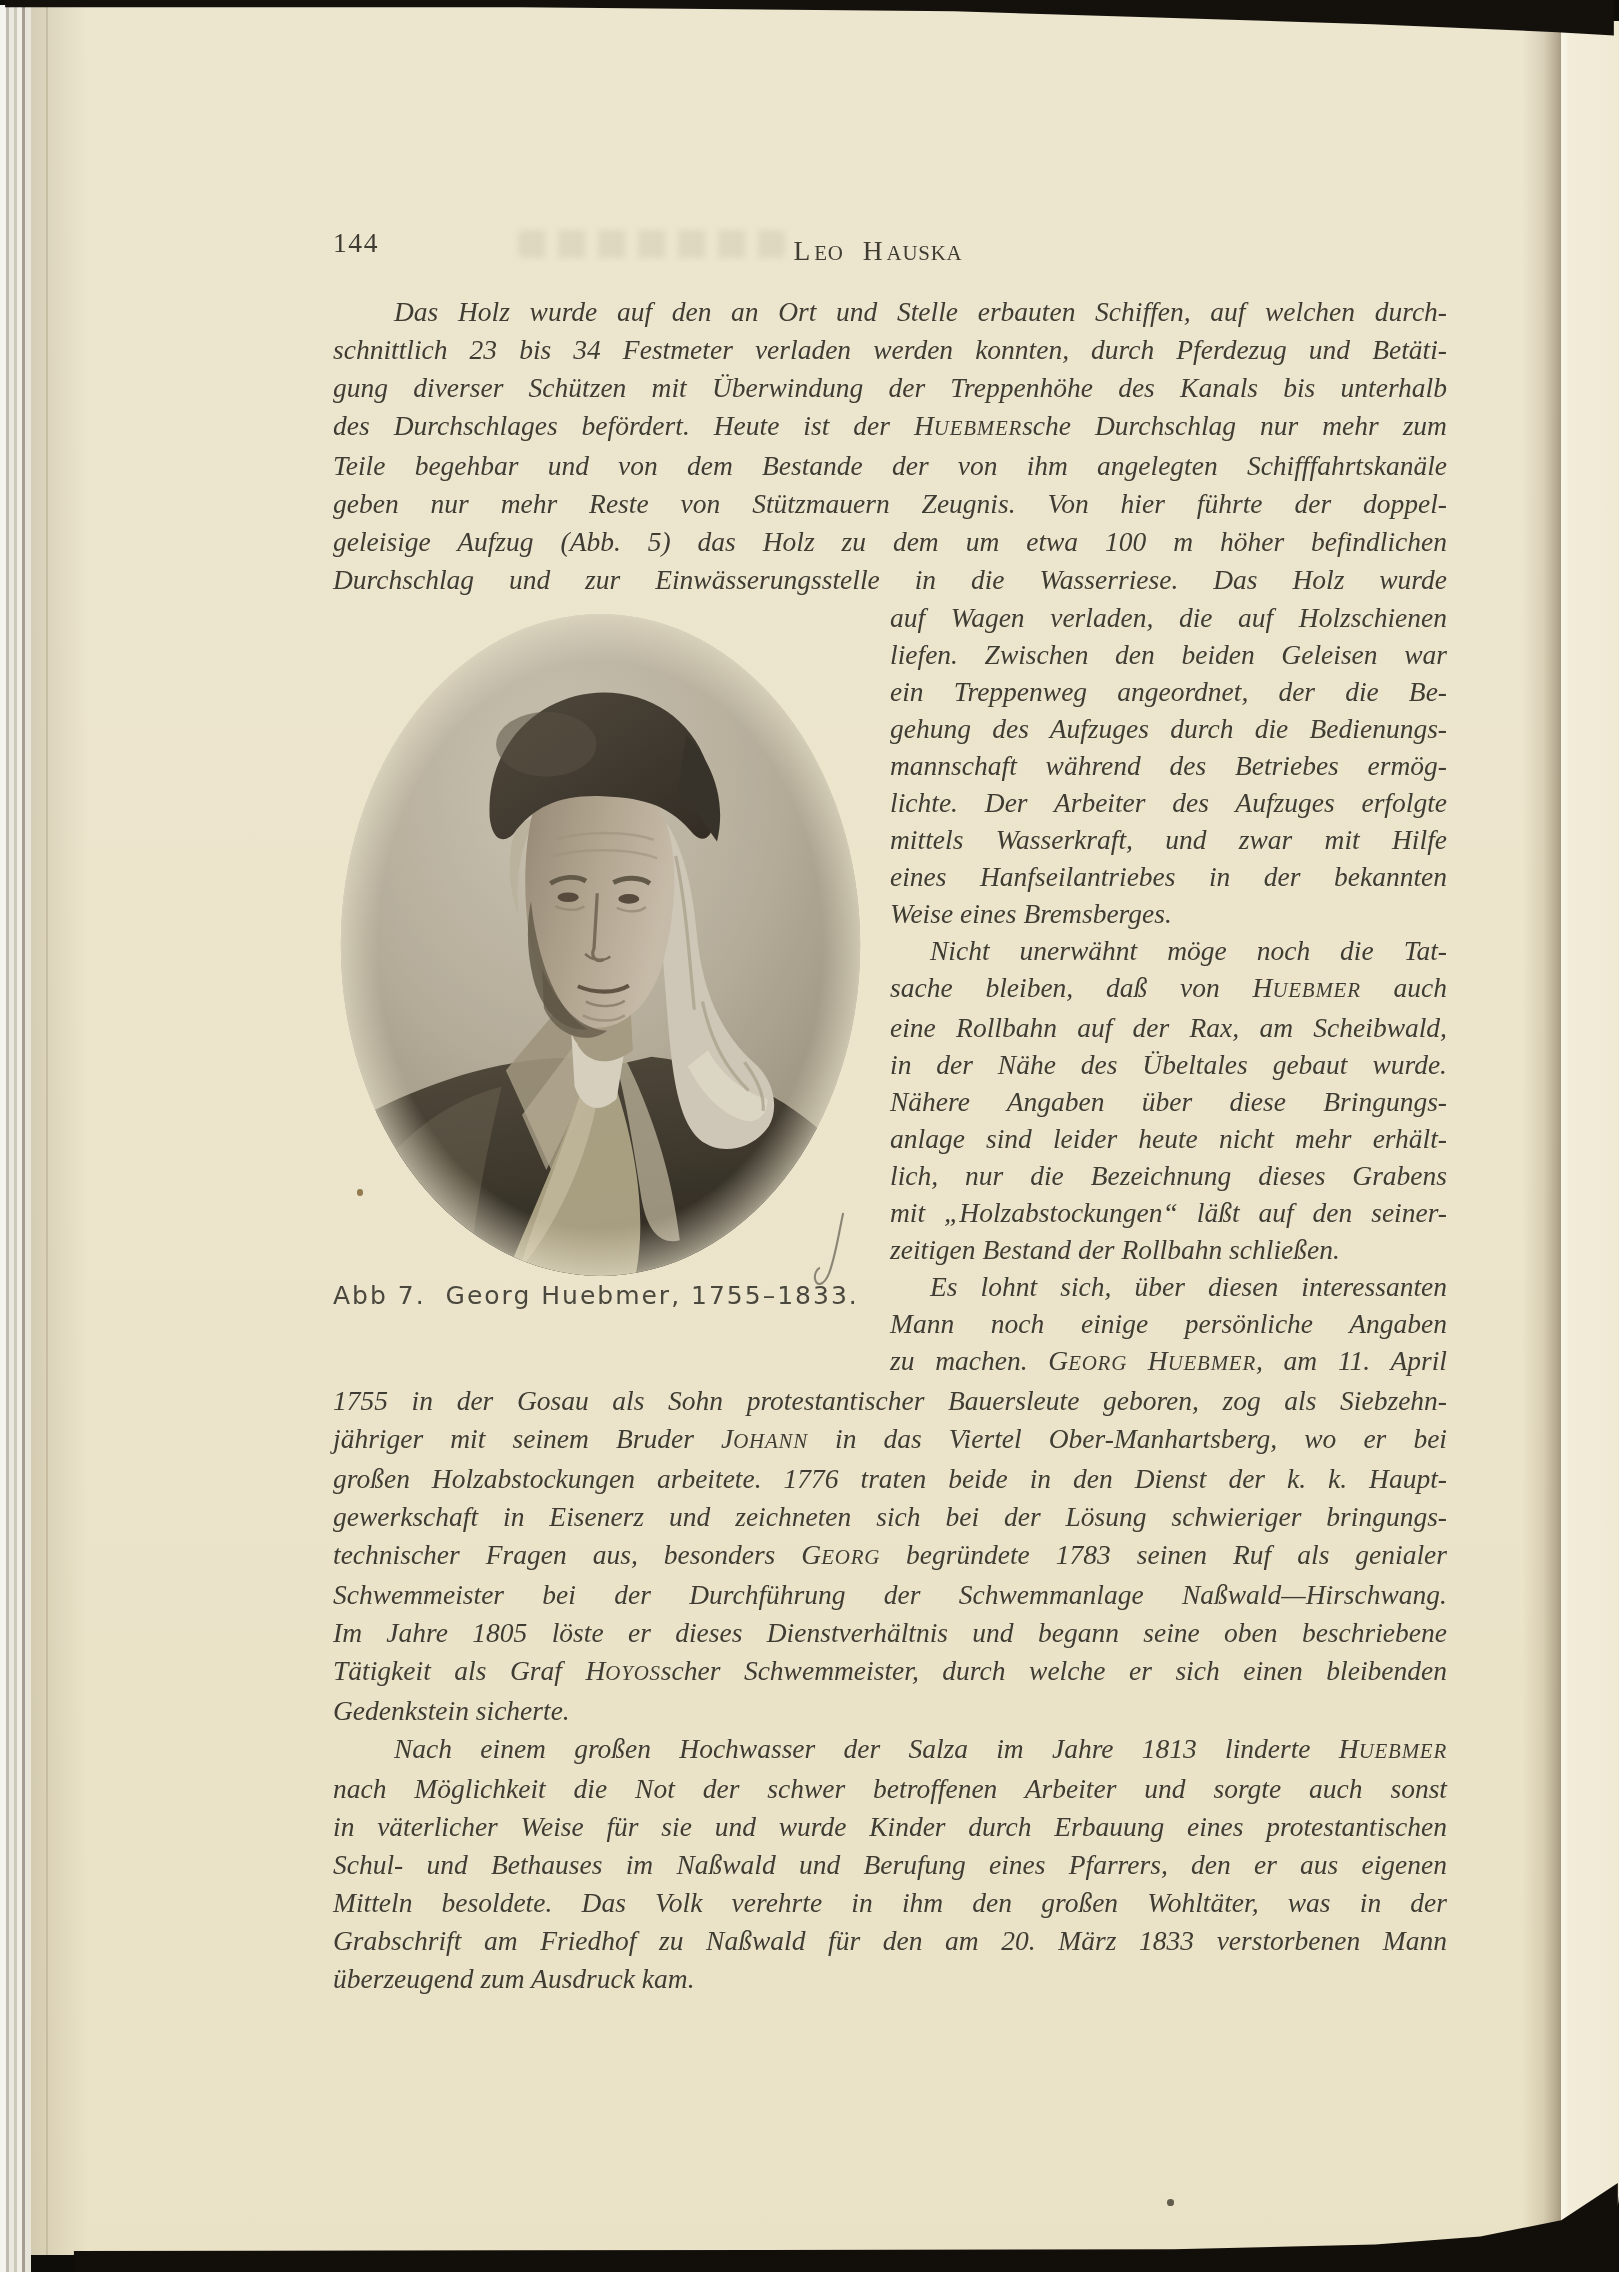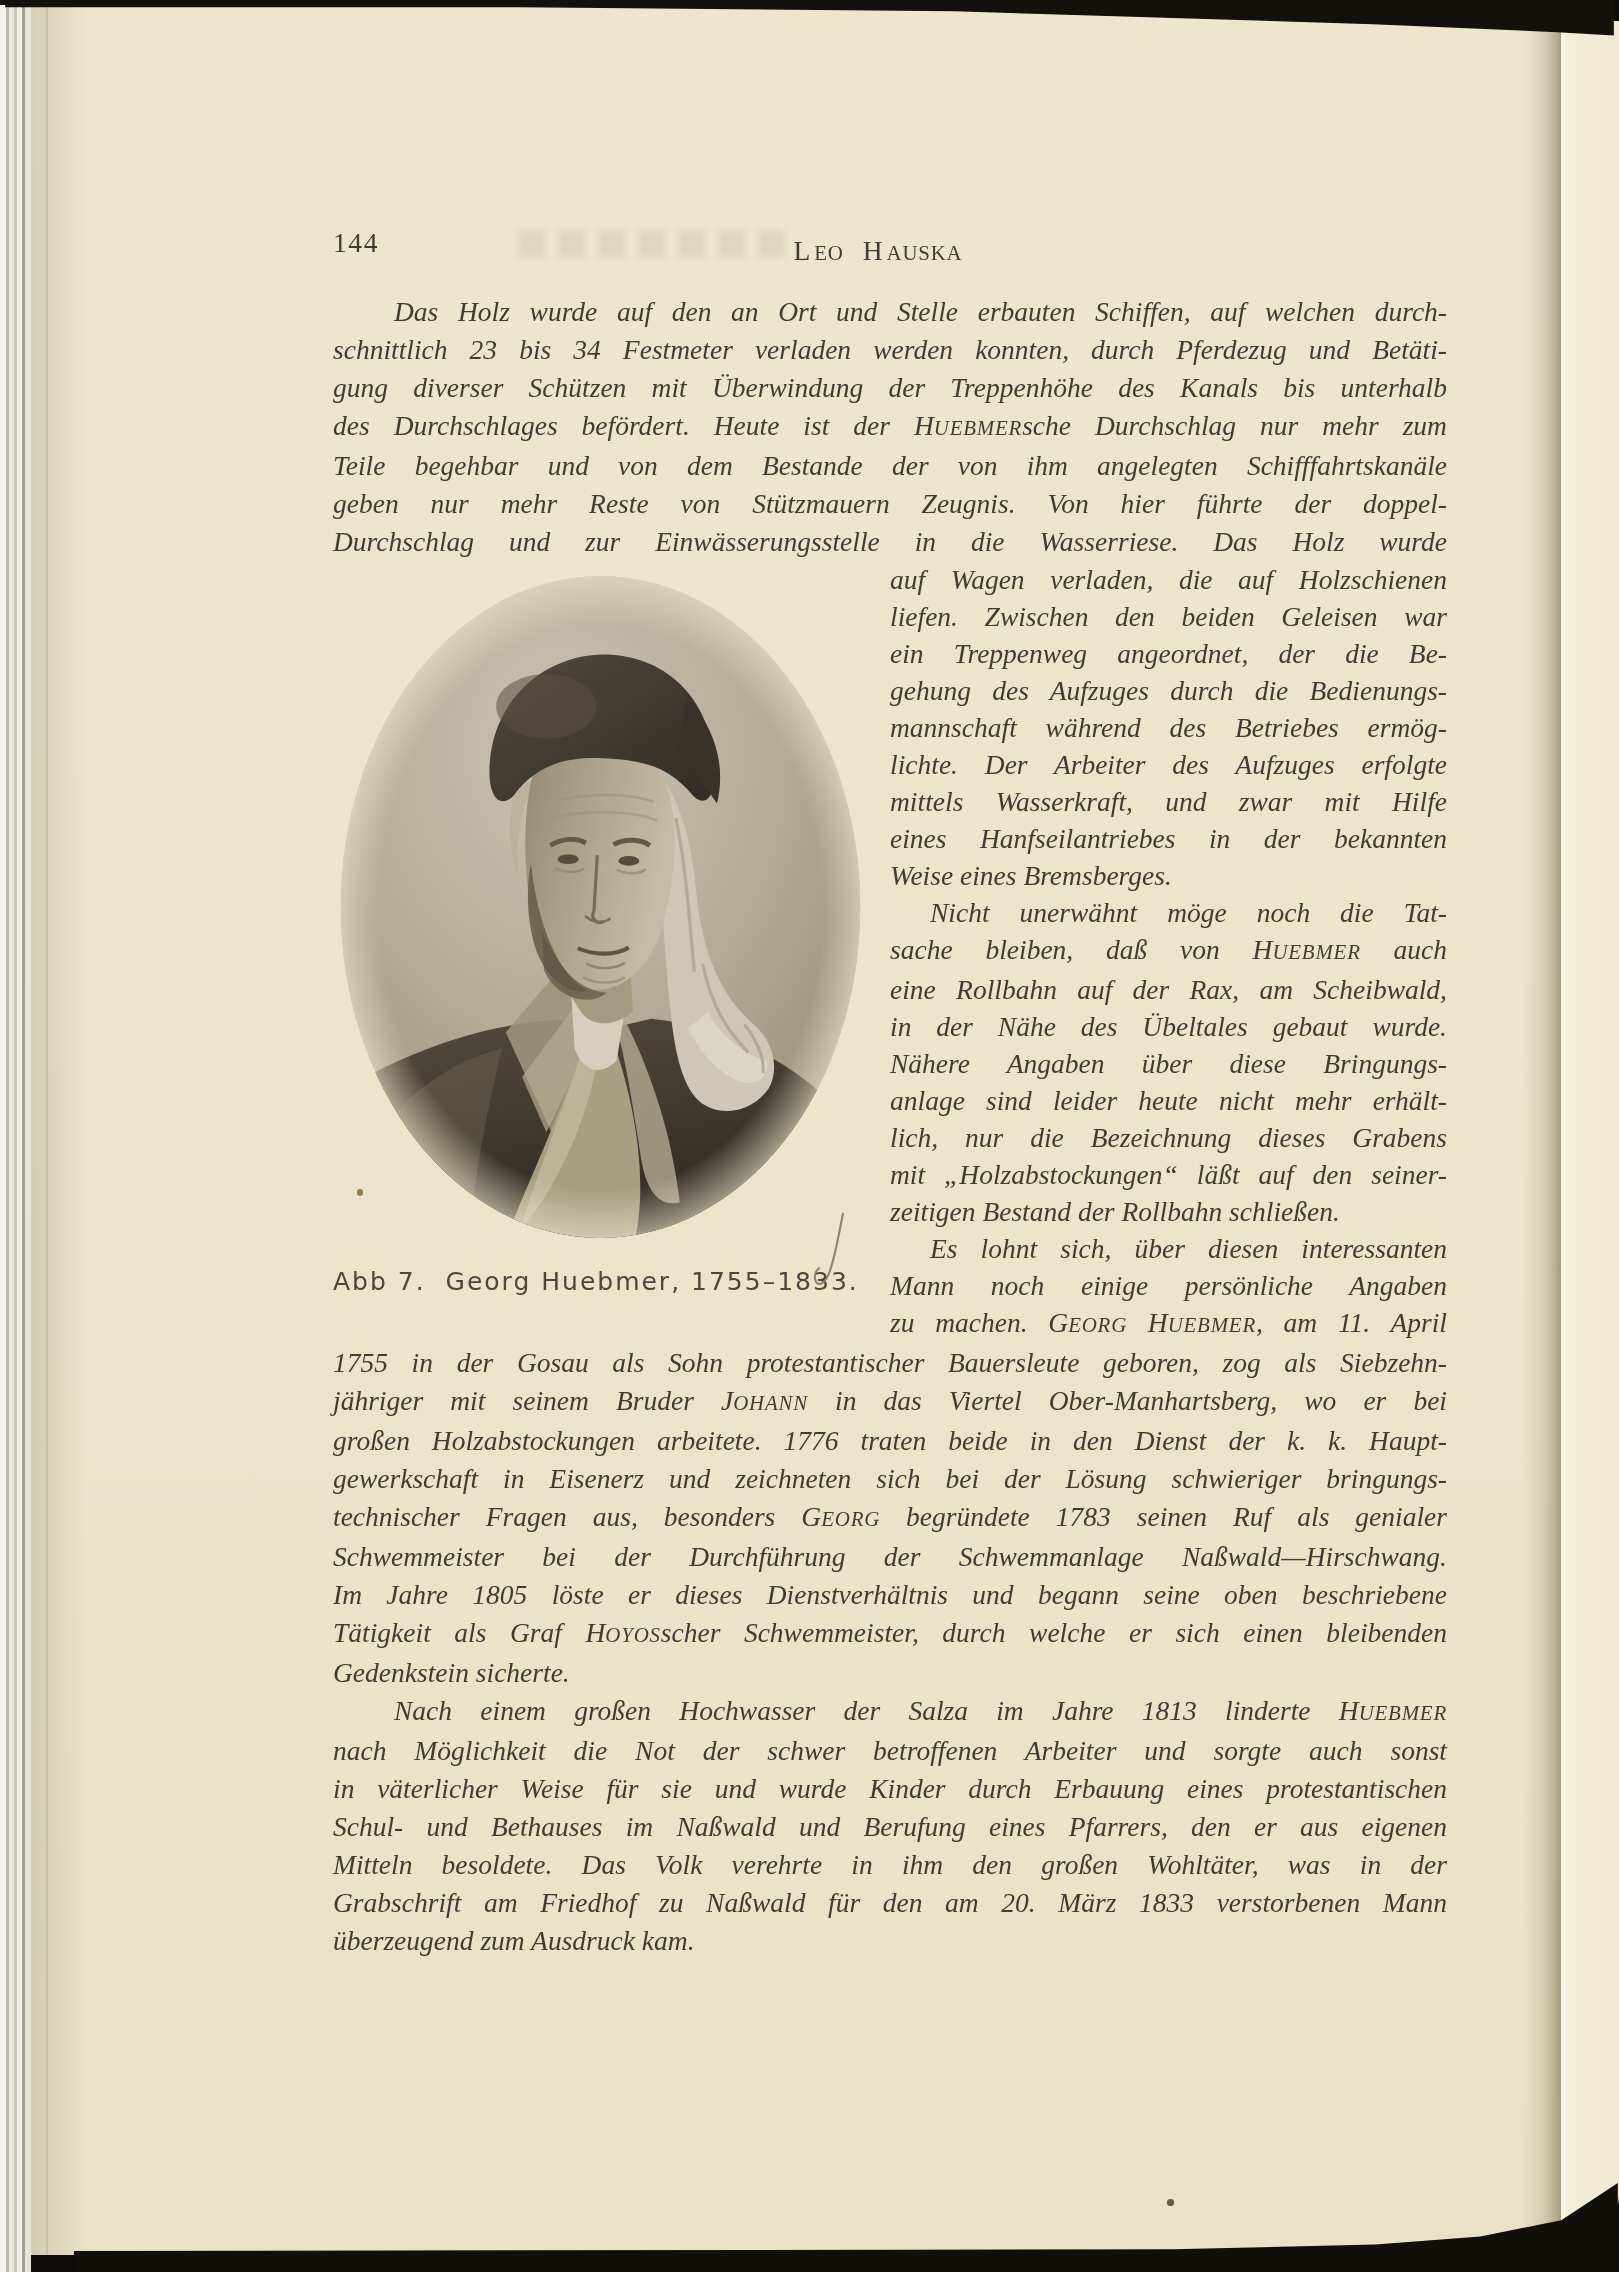--- a/index.html
+++ b/index.html
@@ -36,21 +36,21 @@
   .tblock{margin-top:34px;}
   .tline{text-align:justify;text-align-last:justify;white-space:normal;font-style:italic;}
   .tline.noj{text-align-last:left;}
   .full .tline.ind{text-indent:61px;}
   .wrap{display:flex;align-items:flex-start;}
   .figbox{width:557px;flex:0 0 557px;}
   .colbox{width:557px;flex:0 0 557px;line-height:37px;}
   .colbox .tline.ind{text-indent:40px;}
   .m0{margin-top:0;}
   .portrait{display:block;margin:13.8px 0 0 6.5px;}
-  .caption{margin-top:24px;padding-right:37px;text-align:center;
+  .caption{padding-right:37px;text-align:center;
         font-family:"DejaVu Sans","Liberation Sans",sans-serif;
         font-size:25px;color:#4a483e;letter-spacing:2px;white-space:pre;}
   
   .check{position:absolute;left:811px;top:1211px;}
   .ghost{position:absolute;left:518px;top:230px;width:267px;height:27.5px;
         background:repeating-linear-gradient(90deg,rgba(125,115,90,.12) 0 27.5px,rgba(125,115,90,0) 27.5px 40px);
         filter:blur(3.2px);border-radius:4.9px;}
   .speck{position:absolute;border-radius:50%;background:#6a5f46;}
   .s1{left:357px;top:1189px;width:5.7px;height:6.5px;background:#7c5f35;opacity:.8;}
   .s2{left:1167px;top:2199px;width:7.3px;height:6.5px;background:#4b4538;opacity:.85;}
@@ -75,20 +75,21 @@
       <div class="running-title">L<span class="sc">EO</span> H<span class="sc">AUSKA</span></div>
     </div>
 
     <div class="tblock full">
         <div class="tline ind">Das Holz wurde auf den an Ort und Stelle erbauten Schiffen, auf welchen durch-</div>
         <div class="tline">schnittlich 23 bis 34 Festmeter verladen werden konnten, durch Pferdezug und Betäti-</div>
         <div class="tline">gung diverser Schützen mit Überwindung der Treppenhöhe des Kanals bis unterhalb</div>
         <div class="tline">des Durchschlages befördert. Heute ist der H<span class="sc">UEBMER</span>sche Durchschlag nur mehr zum</div>
         <div class="tline">Teile begehbar und von dem Bestande der von ihm angelegten Schifffahrtskanäle</div>
         <div class="tline">geben nur mehr Reste von Stützmauern Zeugnis.  Von hier führte der doppel-</div>
+        <div class="tline">geleisige Aufzug (Abb. 5) das Holz zu dem um etwa 100 m höher befindlichen</div>
         <div class="tline">Durchschlag und zur Einwässerungsstelle in die Wasserriese.  Das Holz wurde</div>
       </div>
 
     <div class="wrap">
       <div class="figbox">
 
         <svg class="portrait" width="521" height="664" viewBox="0 0 644 820">
           <defs>
             <clipPath id="ovalClip">
                 <ellipse cx="322" cy="410" rx="321" ry="409"></ellipse>

